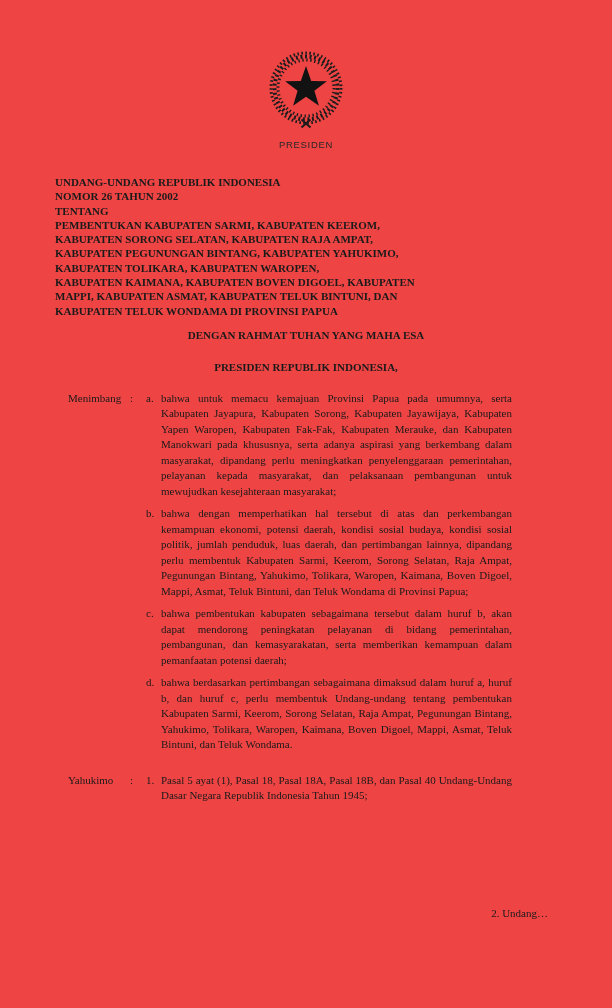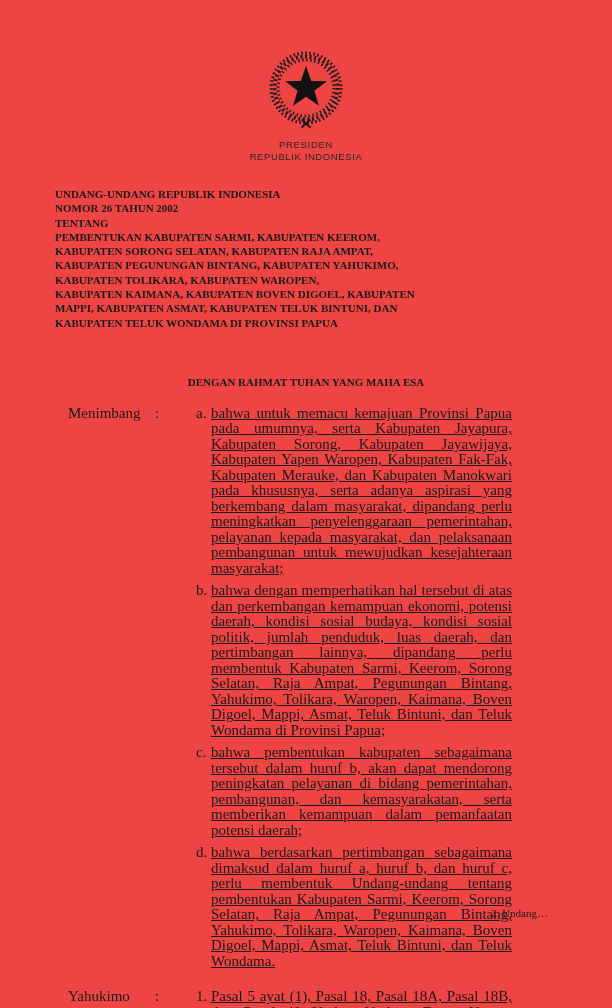--- a/index.html
+++ b/index.html
@@ -34,48 +34,47 @@
   }
   .doc-title {
     margin: 25px 55px 0;
     font-size: 11px;
     font-weight: bold;
     line-height: 14.3px;
     text-align: left;
     white-space: pre-line;
   }
   .motto {
-    margin-top: 45px;
+    margin-top: 10px;
     text-align: center;
     font-weight: bold;
     font-size: 11px;
     line-height: 14px;
   }
   .issuer {
     margin-top: 18px;
     text-align: center;
     font-weight: bold;
     font-size: 11px;
     line-height: 14px;
   }
   .clause {
     display: flex;
     margin: 17px 100px 0 68px;
-    font-size: 15px;
+    font-size: 11px;
     line-height: 15.5px;
-    gap: 25px;
   }
   .clause.mengingat { margin-top: 20px; }
   .clause-label { width: 62px; flex: none; }
   .clause-colon { width: 16px; flex: none; }
   .clause-items { flex: 1; min-width: 0; }
   .clause-item { display: flex; margin-bottom: 7px; }
   .clause-item:last-child { margin-bottom: 0; }
   .item-marker { width: 15px; flex: none; }
-  .item-text { flex: 1; text-align: justify; text-decoration: underline; }
+  .item-text { flex: 1; text-align: justify; }
   .footer-catchword {
     position: absolute;
     top: 906px;
     right: 64px;
     font-size: 11px;
     line-height: 14px;
   }
 </style>
 </head>
 <body>
@@ -84,35 +83,35 @@
 
   <header class="letterhead">
     <svg class="emblem" width="88" height="84" viewBox="0 0 88 84" aria-hidden="true">
       <circle cx="44" cy="40" r="35" fill="none" stroke="#1c1c1c" stroke-width="3" stroke-dasharray="1.6 2.4"></circle>
       <circle cx="44" cy="40" r="31.5" fill="none" stroke="#1c1c1c" stroke-width="4" stroke-dasharray="2 2.6"></circle>
       <circle cx="44" cy="40" r="28" fill="none" stroke="#1c1c1c" stroke-width="3" stroke-dasharray="1.4 2.6"></circle>
       <polygon points="44,18 49.2,32.9 64.9,33.2 52.4,42.7 56.9,57.8 44,48.8 31.1,57.8 35.6,42.7 23.1,33.2 38.8,32.9" fill="#121212"></polygon>
       <path d="M39.5,71.5 L48.5,79.5 M48.5,71.5 L39.5,79.5" stroke="#1c1c1c" stroke-width="2" fill="none"></path>
     </svg>
     <div class="lh-line1">PRESIDEN</div>
-    <div class="lh-line2">REPUBLIK INDONESIA</div>
   </header>
 
   <h1 class="doc-title">UNDANG-UNDANG REPUBLIK INDONESIA
 NOMOR 26 TAHUN 2002
 TENTANG
 PEMBENTUKAN KABUPATEN SARMI, KABUPATEN KEEROM,
 KABUPATEN SORONG SELATAN, KABUPATEN RAJA AMPAT,
 KABUPATEN PEGUNUNGAN BINTANG, KABUPATEN YAHUKIMO,
 KABUPATEN TOLIKARA, KABUPATEN WAROPEN,
 KABUPATEN KAIMANA, KABUPATEN BOVEN DIGOEL, KABUPATEN
 MAPPI, KABUPATEN ASMAT, KABUPATEN TELUK BINTUNI, DAN
 KABUPATEN TELUK WONDAMA DI PROVINSI PAPUA</h1>
 
   <div class="motto">DENGAN RAHMAT TUHAN YANG MAHA ESA</div>
+  <div class="issuer">PRESIDEN REPUBLIK INDONESIA,</div>
 
   <section class="clause">
     <div class="clause-label">Menimbang</div>
     <div class="clause-colon">:</div>
     <div class="clause-items">
       <div class="clause-item">
         <div class="item-marker">a.</div>
         <div class="item-text">bahwa untuk memacu kemajuan Provinsi Papua pada umumnya, serta Kabupaten Jayapura, Kabupaten Sorong, Kabupaten Jayawijaya, Kabupaten Yapen Waropen, Kabupaten Fak-Fak, Kabupaten Merauke, dan Kabupaten Manokwari pada khususnya, serta adanya aspirasi yang berkembang dalam masyarakat, dipandang perlu meningkatkan penyelenggaraan pemerintahan, pelayanan kepada masyarakat, dan pelaksanaan pembangunan untuk mewujudkan kesejahteraan masyarakat;</div>
       </div>
       <div class="clause-item">

